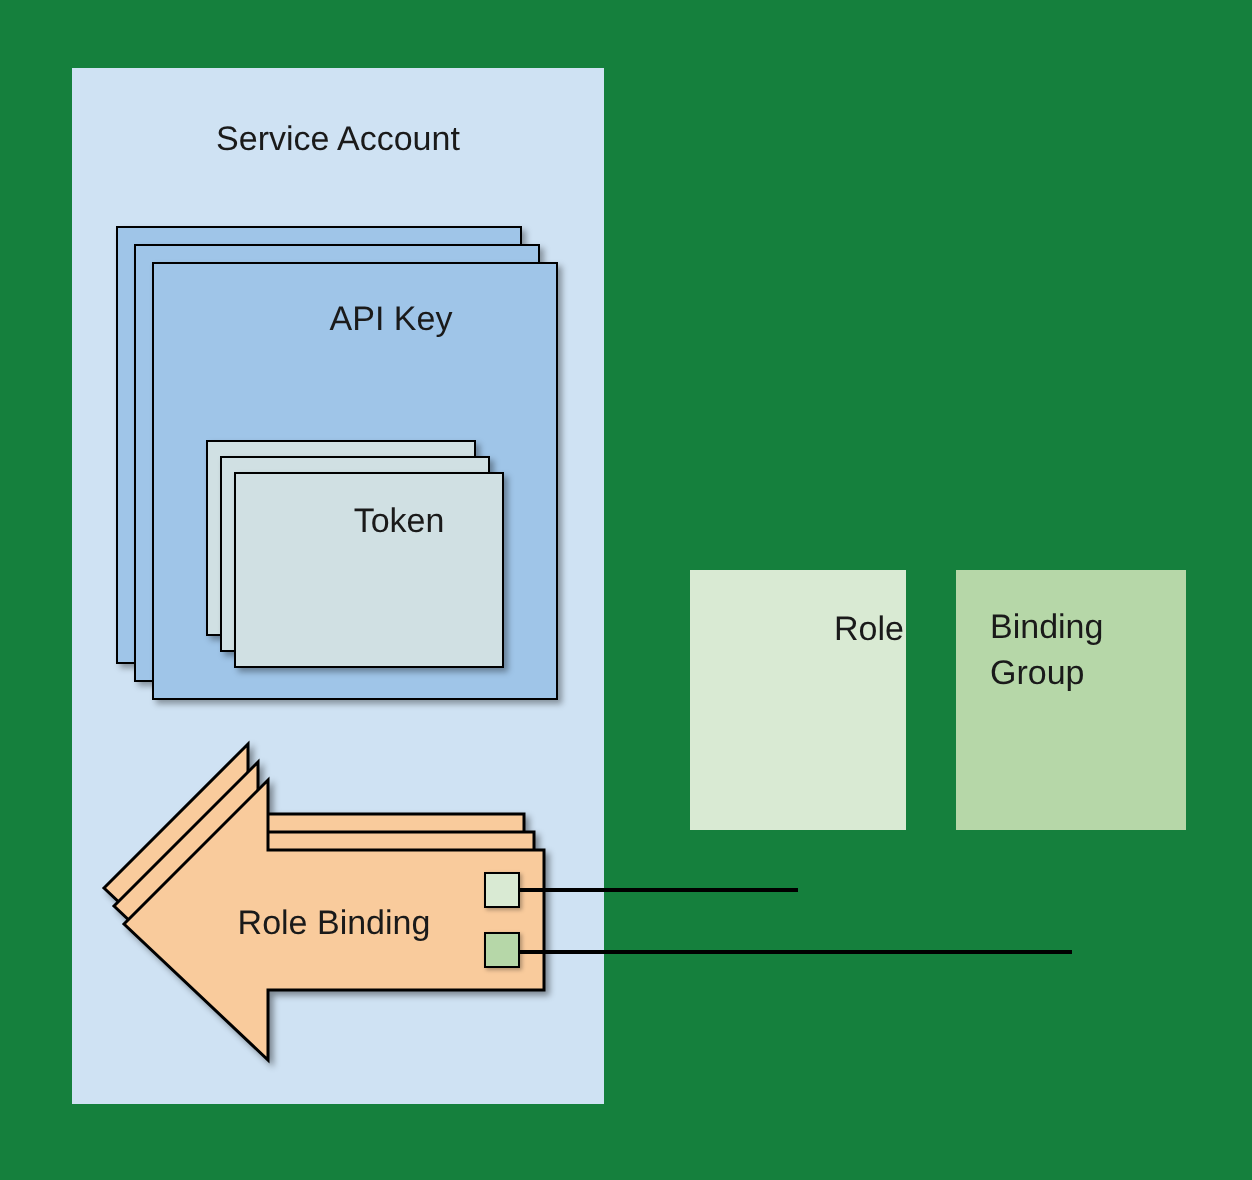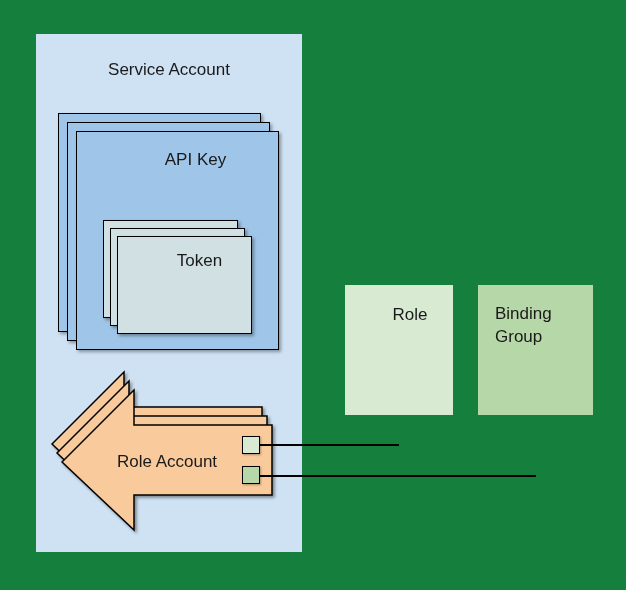--- a/index.html
+++ b/index.html
@@ -45,21 +45,21 @@
   .connector-rg{left:260px;top:475px;width:276px;}
 
   
   .marker{width:18px;height:18px;border:1.5px solid #000;box-sizing:border-box;z-index:7;
           box-shadow:1px 1px 2px rgba(0,0,0,0.3);}
   .marker-role{left:242px;top:436px;background:#d9ead3;}
   .marker-rg{left:242px;top:466px;background:#b6d7a8;}
 
   
   .role-box{left:345px;top:285px;width:108px;height:130px;background:#d9ead3;z-index:2;}
-  .role-label{left:348px;top:303px;width:124px;z-index:10;}
+  .role-label{left:328px;top:303px;width:124px;z-index:10;text-align:right;}
   .rg-box{left:478px;top:285px;width:115px;height:130px;background:#b6d7a8;z-index:2;}
   .rg-label{left:495px;top:302px;width:92px;text-align:left;white-space:normal;z-index:10;}
 </style>
 </head>
 <body>
 
 <div class="canvas">
 
   <div class="abs sa-box"></div>
   <div class="label sa-label">Service Account</div>
@@ -74,21 +74,21 @@
   <div class="abs token-layer token-front"></div>
   <div class="label token-label">Token</div>
 
   <svg class="abs arrow-svg" width="626" height="590" viewBox="0 0 626 590">
     <g fill="#f9cb9c" stroke="#000000" stroke-width="1.5" stroke-linejoin="miter">
       <polygon transform="translate(-10,-18)" points="62,462 134,390 134,425 272,425 272,495 134,495 134,530"></polygon>
       <polygon transform="translate(-5,-9)" points="62,462 134,390 134,425 272,425 272,495 134,495 134,530"></polygon>
       <polygon points="62,462 134,390 134,425 272,425 272,495 134,495 134,530"></polygon>
     </g>
   </svg>
-  <div class="label rolebinding-label">Role Account</div>
+  <div class="label rolebinding-label">Role Binding</div>
 
   <div class="abs connector connector-role"></div>
   <div class="abs connector connector-rg"></div>
 
   <div class="abs marker marker-role"></div>
   <div class="abs marker marker-rg"></div>
 
   <div class="abs role-box"></div>
   <div class="label role-label">Role</div>
 

